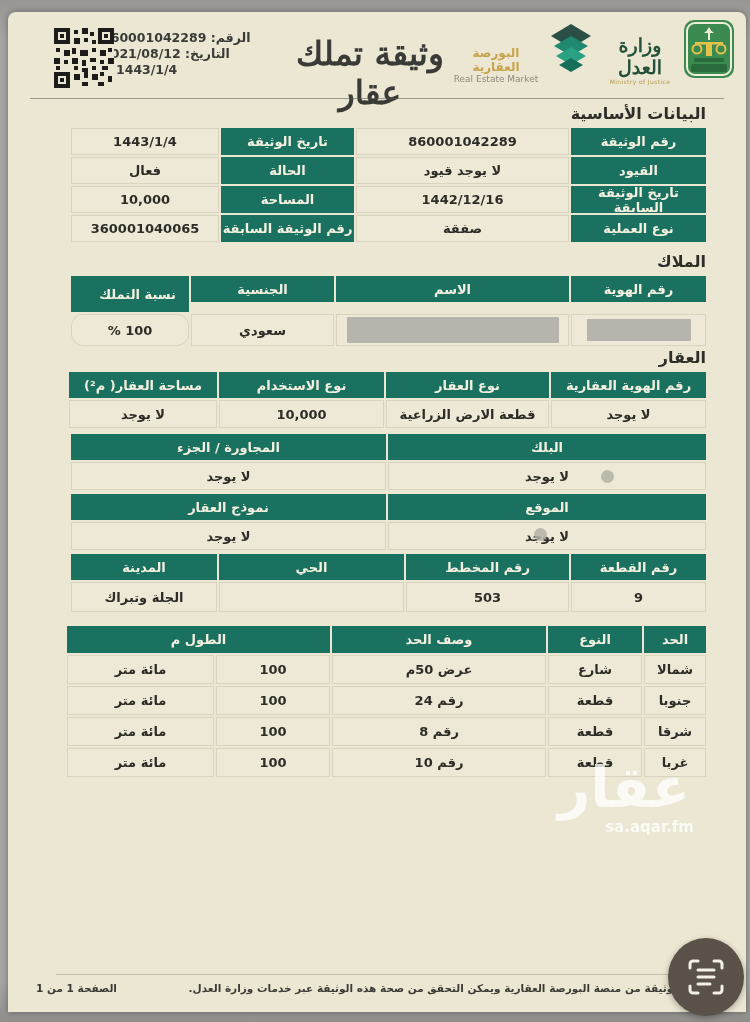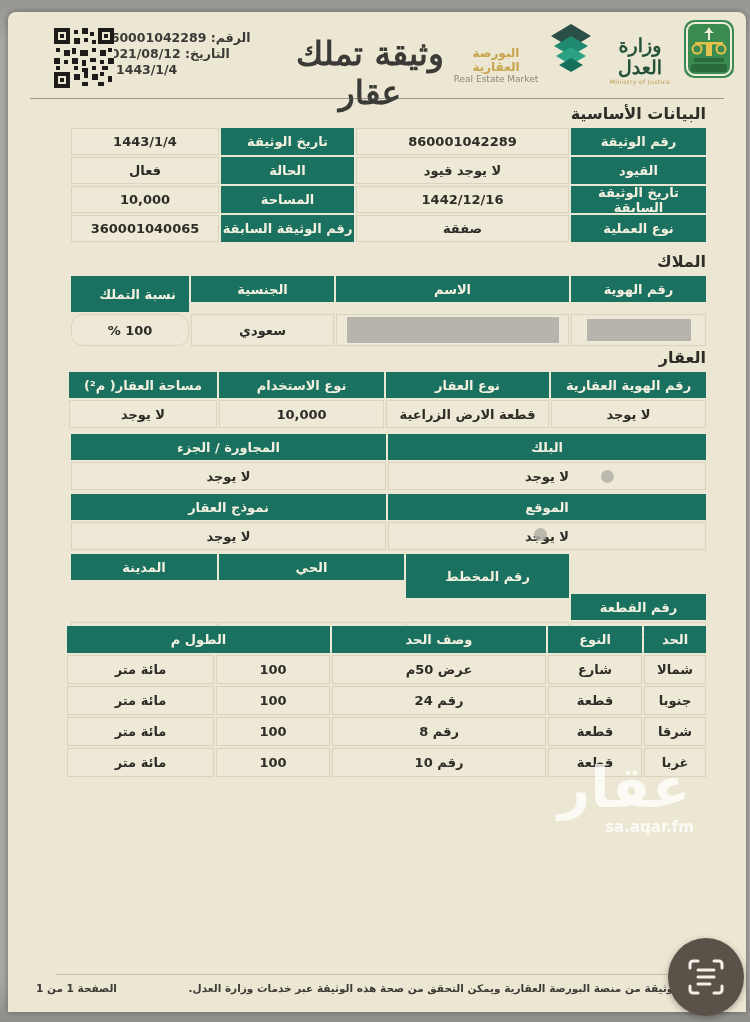--- a/index.html
+++ b/index.html
@@ -230,22 +230,22 @@
     <div class="hcell" style="height:26px;">الموقع</div>
     <div class="hcell" style="height:26px;">نموذج العقار</div>
     <div class="vcell" style="height:28px;">
       <span>لا يوجد</span>
       <span class="gdot" style="left:145px; top:5px;"></span>
     </div>
     <div class="vcell" style="height:28px;">لا يوجد</div>
   </div>
 
   <div class="abs tbl" style="top:542px; right:40px; grid-template-columns:135px 163px 185px 146px;">
-    <div class="hcell" style="height:26px;margin-top:40px;">رقم القطعة</div>
-    <div class="hcell" style="height:44px;">رقم المخطط</div>
+    <div class="hcell" style="height:26px;">رقم القطعة</div>
+    <div class="hcell" style="height:26px;">رقم المخطط</div>
     <div class="hcell" style="height:26px;">الحي</div>
     <div class="hcell" style="height:26px;">المدينة</div>
     <div class="vcell" style="height:30px;">9</div>
     <div class="vcell" style="height:30px;">503</div>
     <div class="vcell" style="height:30px;"></div>
     <div class="vcell" style="height:30px;">الجلة وتبراك</div>
   </div>
 
   <div class="abs tbl" style="top:614px; right:40px; grid-template-columns:62px 94px 214px 114px 147px;">
     <div class="hcell" style="height:27px;">الحد</div>

